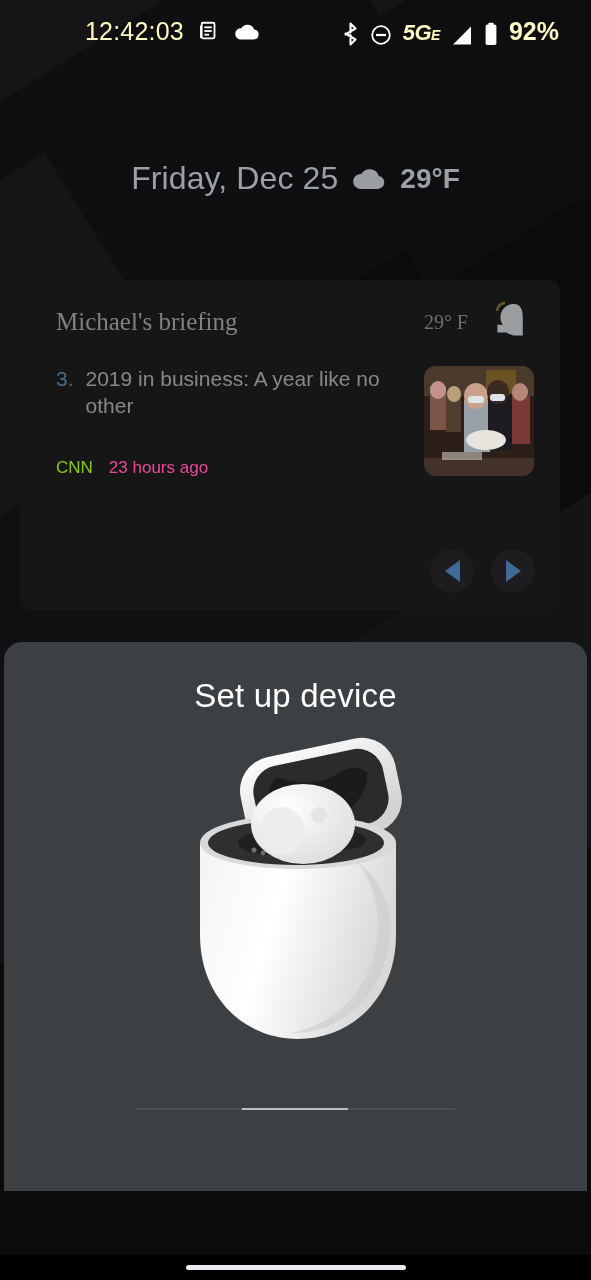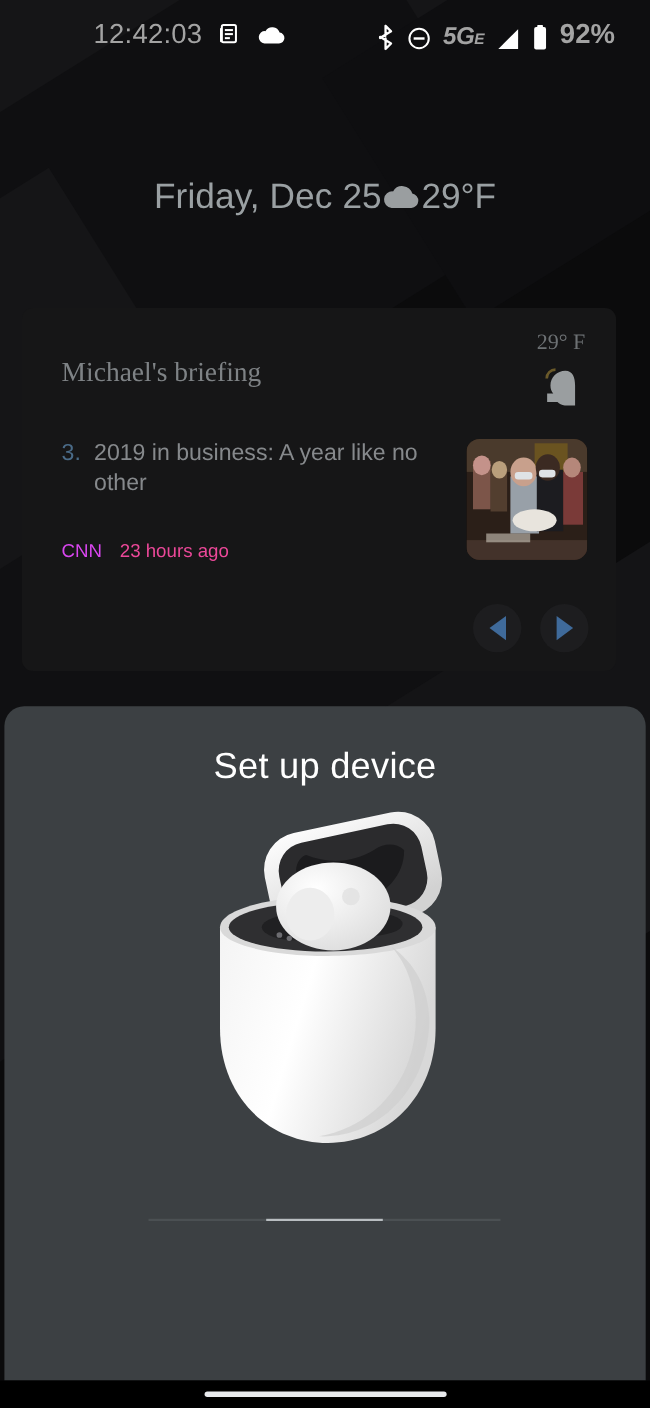--- a/index.html
+++ b/index.html
@@ -13,63 +13,63 @@
   .wp-shape { position:absolute; background:#131315; }
   .wp1 { width:900px; height:420px; top:-230px; left:-140px; transform:rotate(-32deg); background:#151517; }
   .wp2 { width:900px; height:340px; top:120px; left:-430px; transform:rotate(-32deg); background:#0f0f11; }
   .wp3 { width:700px; height:500px; top:300px; left:-470px; transform:rotate(-32deg); background:#151517; }
   .wp4 { width:760px; height:380px; top:470px; left:-250px; transform:rotate(-32deg); background:#101012; }
   .wp5 { width:520px; height:300px; top:520px; left:330px; transform:rotate(-32deg); background:#141416; }
   .wp6 { width:420px; height:260px; top:-60px; left:330px; transform:rotate(-32deg); background:#0e0e10; }
 
   
   #statusbar { position:absolute; top:0; left:0; width:591px; height:62px;
-               display:flex; align-items:center; color:#a3a3a3; z-index:20; }
+               display:flex; align-items:center; color:#fef9c3; z-index:20; }
   .sb-left { display:flex; align-items:center; gap:14px; margin-left:85px; }
   .sb-right { display:flex; align-items:flex-end; gap:11px; margin-left:auto; margin-right:32px; }
   .sb-time { font-size:25px; font-weight:500; letter-spacing:0.2px; }
   .sb-pct { font-size:25px; font-weight:700; letter-spacing:0px; }
   .sb-5ge { font-size:22px; font-weight:bold; font-style:italic; letter-spacing:-0.5px; }
   .sb-5ge sub { font-size:14px; font-style:italic; vertical-align:baseline; }
   .ico { display:inline-flex; align-items:center; justify-content:center; }
 
   
   #datewidget { position:absolute; top:160px; left:0; width:591px;
-                display:flex; align-items:center; justify-content:center; z-index:10; }
+                display:flex; align-items:center; justify-content:center; gap:13px; z-index:10; }
   #datewidget .dtext { font-size:32px; color:#9aa0a3; font-weight:400; letter-spacing:0.1px; }
-  #datewidget .temp { font-size:32px; color:#9aa0a3; font-weight:400; }
+  #datewidget .temp { font-size:28px; color:#9aa0a3; font-weight:700; }
 
   
   #briefing { position:absolute; top:280px; left:20px; width:540px; height:330px;
               background:#161617; border-radius:10px; z-index:10; overflow:hidden; }
   .brief-head { display:flex; align-items:center; padding:20px 26px 0 36px;font-family:Liberation Serif, serif; }
   .brief-title { font-size:25px; color:#7e8285; font-weight:400; }
-  .brief-right { margin-left:auto; display:flex; gap:10px;flex-direction:column; }
+  .brief-right { margin-left:auto; display:flex; align-items:center; gap:20px; }
   .brief-temp { font-size:20px; color:#6d7174; }
 
   .news-row { display:flex; padding:22px 26px 0 36px; }
   .news-left { flex:1; padding-right:14px; }
   .news-line { display:flex; gap:12px; }
   .news-num { font-size:21px; color:#4a6b88; line-height:1.28; }
   .news-title { font-size:21px; color:#86898c; line-height:1.28; max-width:310px; }
   .news-meta { margin-top:38px; font-size:17px; color:#6a6d70; }
-  .news-meta .src { color:#d946ef; }
+  .news-meta .src { color:#84cc16; }
   .news-meta .age { color:#ec4899; margin-left:16px; }
   .news-thumb { width:110px; height:110px; border-radius:12px; overflow:hidden; flex:none;
                 position:relative; background:#1a1512; }
 
   .brief-nav { position:absolute; right:25px; bottom:17px; display:flex; gap:17px; }
   .navbtn { width:44px; height:44px; border-radius:50%; background:#1d1d1f;
             display:flex; align-items:center; justify-content:center; }
   .tri { width:0; height:0; }
   .tri-l { border-top:11px solid transparent; border-bottom:11px solid transparent; border-right:15px solid #3f6a9a; }
   .tri-r { border-top:11px solid transparent; border-bottom:11px solid transparent; border-left:15px solid #3f6a9a; }
 
   
-  #dialog { position:absolute; left:4px; top:642px; width:583px; height:613px;
+  #dialog { position:absolute; left:4px; top:642px; width:583px; height:549px;
             background:#3c4043; border-radius:18px 18px 0 0; z-index:40; overflow:hidden; }
   #dialog-title { text-align:center; margin-top:35px; font-size:33px; color:#fff; font-weight:400; letter-spacing:0.2px; }
 
   #device-art { position:relative; width:583px; height:330px; margin-top:16px; }
   #pager { position:absolute; left:135px; top:1108px; width:320px; height:3px; z-index:45; }
   .pg-seg { position:absolute; top:0; height:2px; background:#4b5053; }
   .pg-seg.active { background:#b9bec1; height:2px; }
 
   #dlg-actions { position:absolute; left:0; bottom:42px; width:583px;
                  display:flex; align-items:center; padding:0 44px; }

